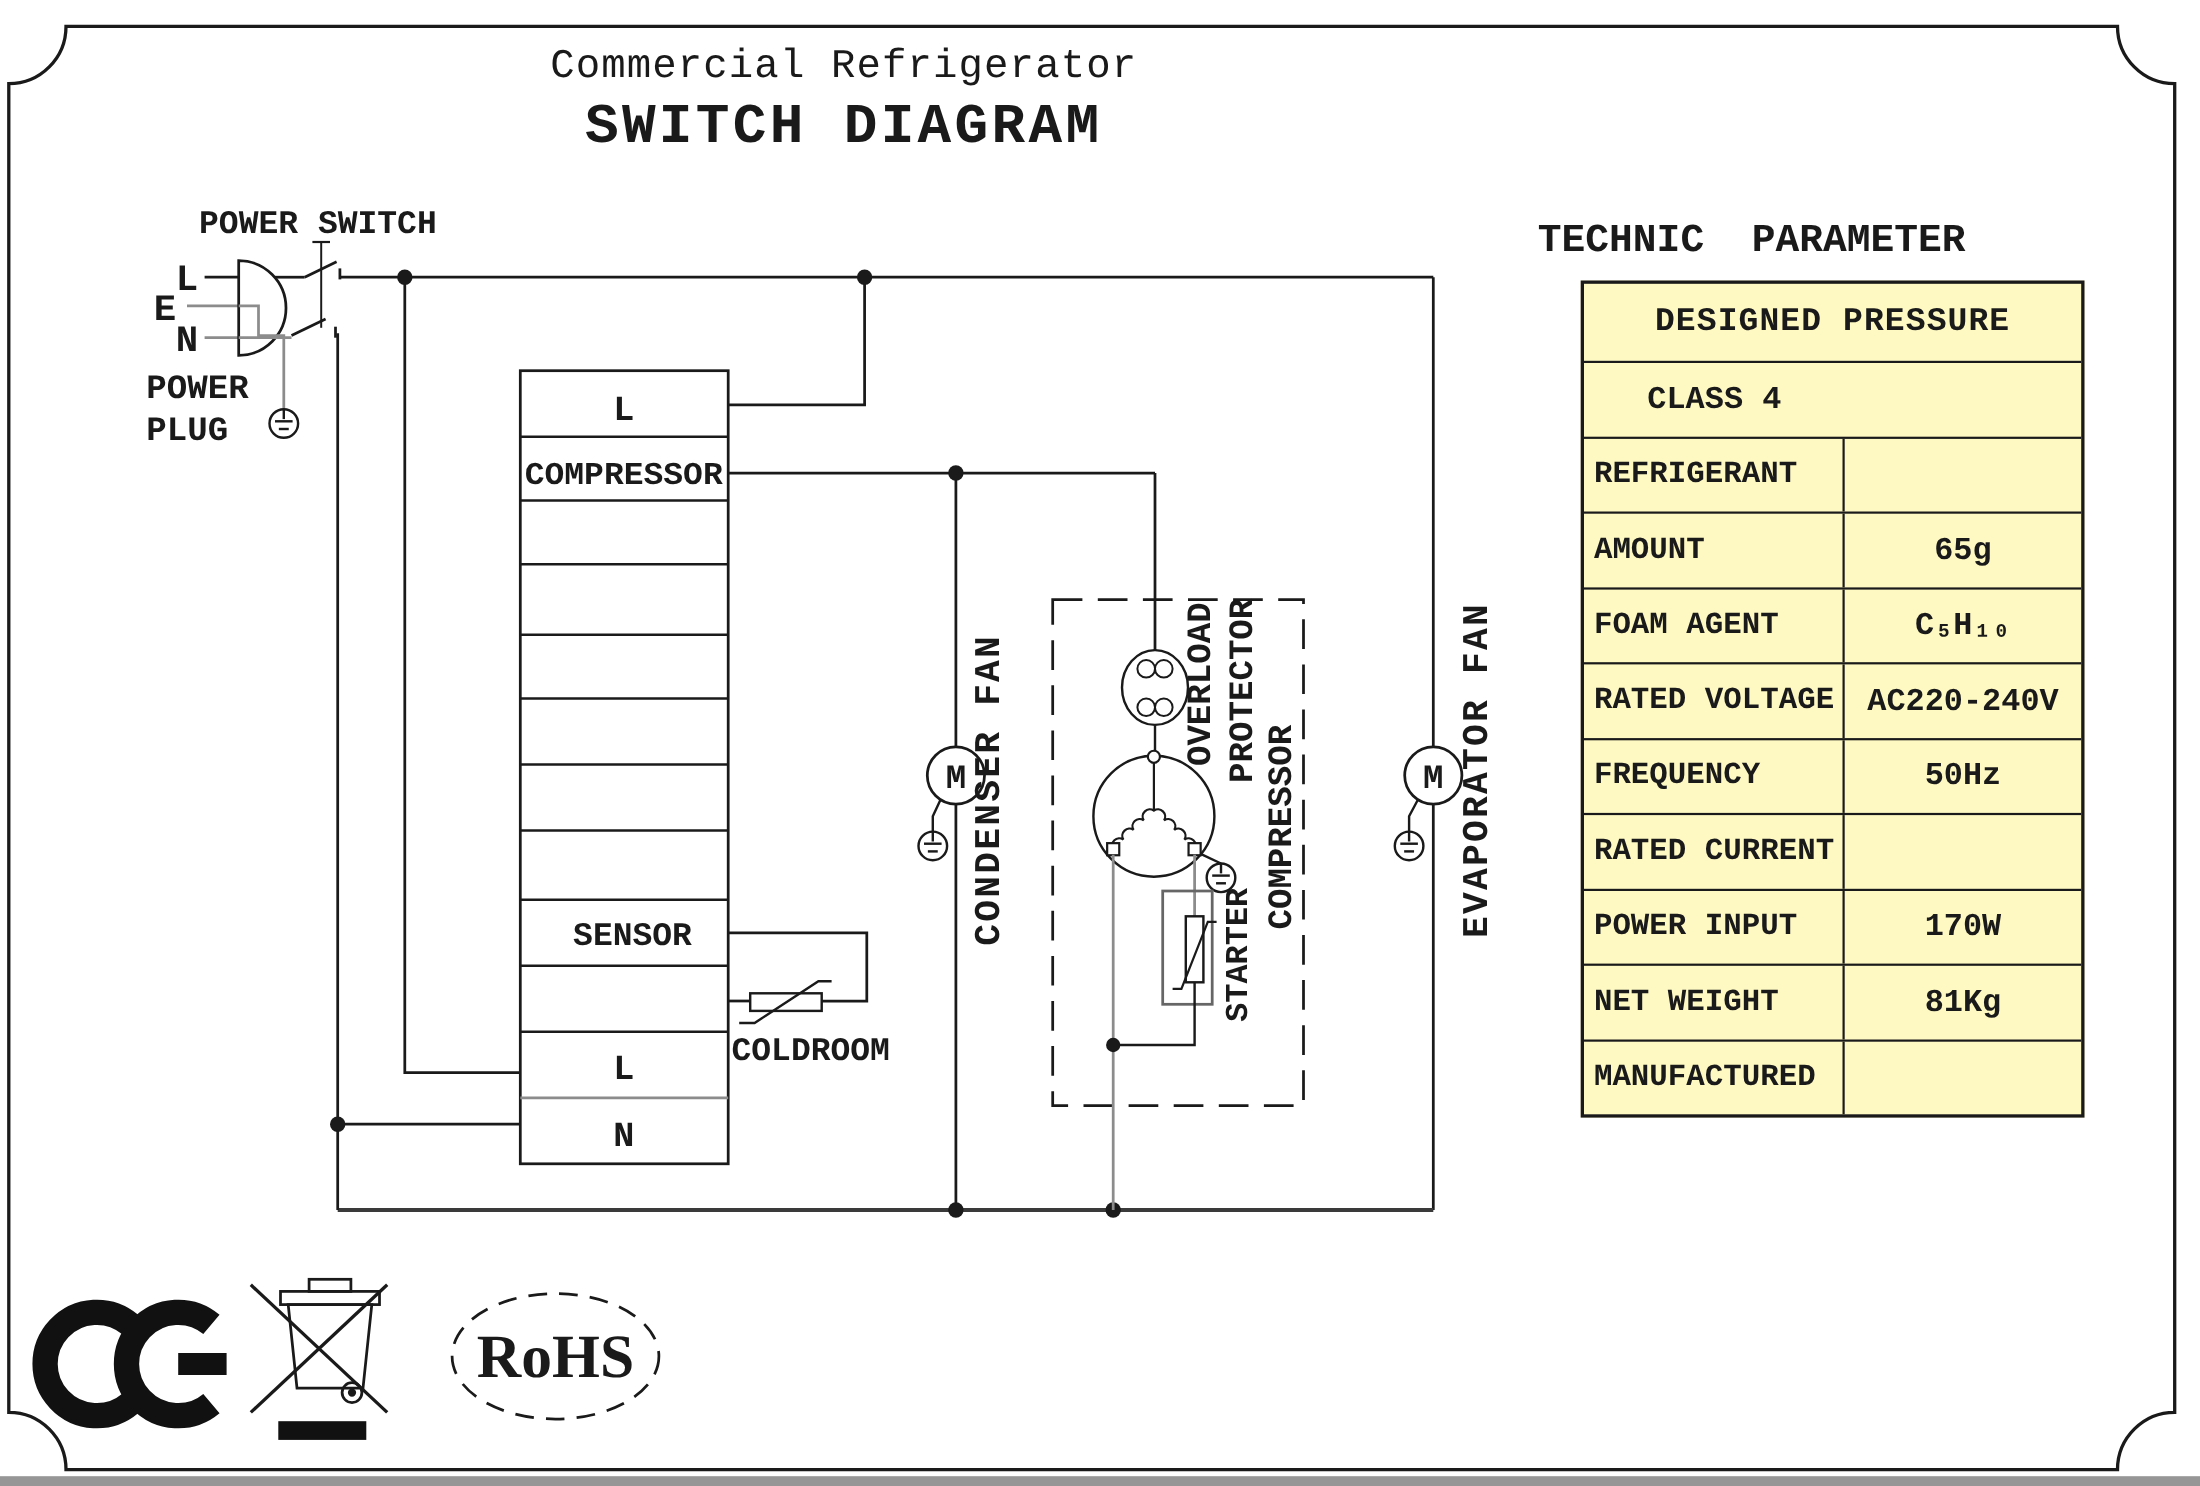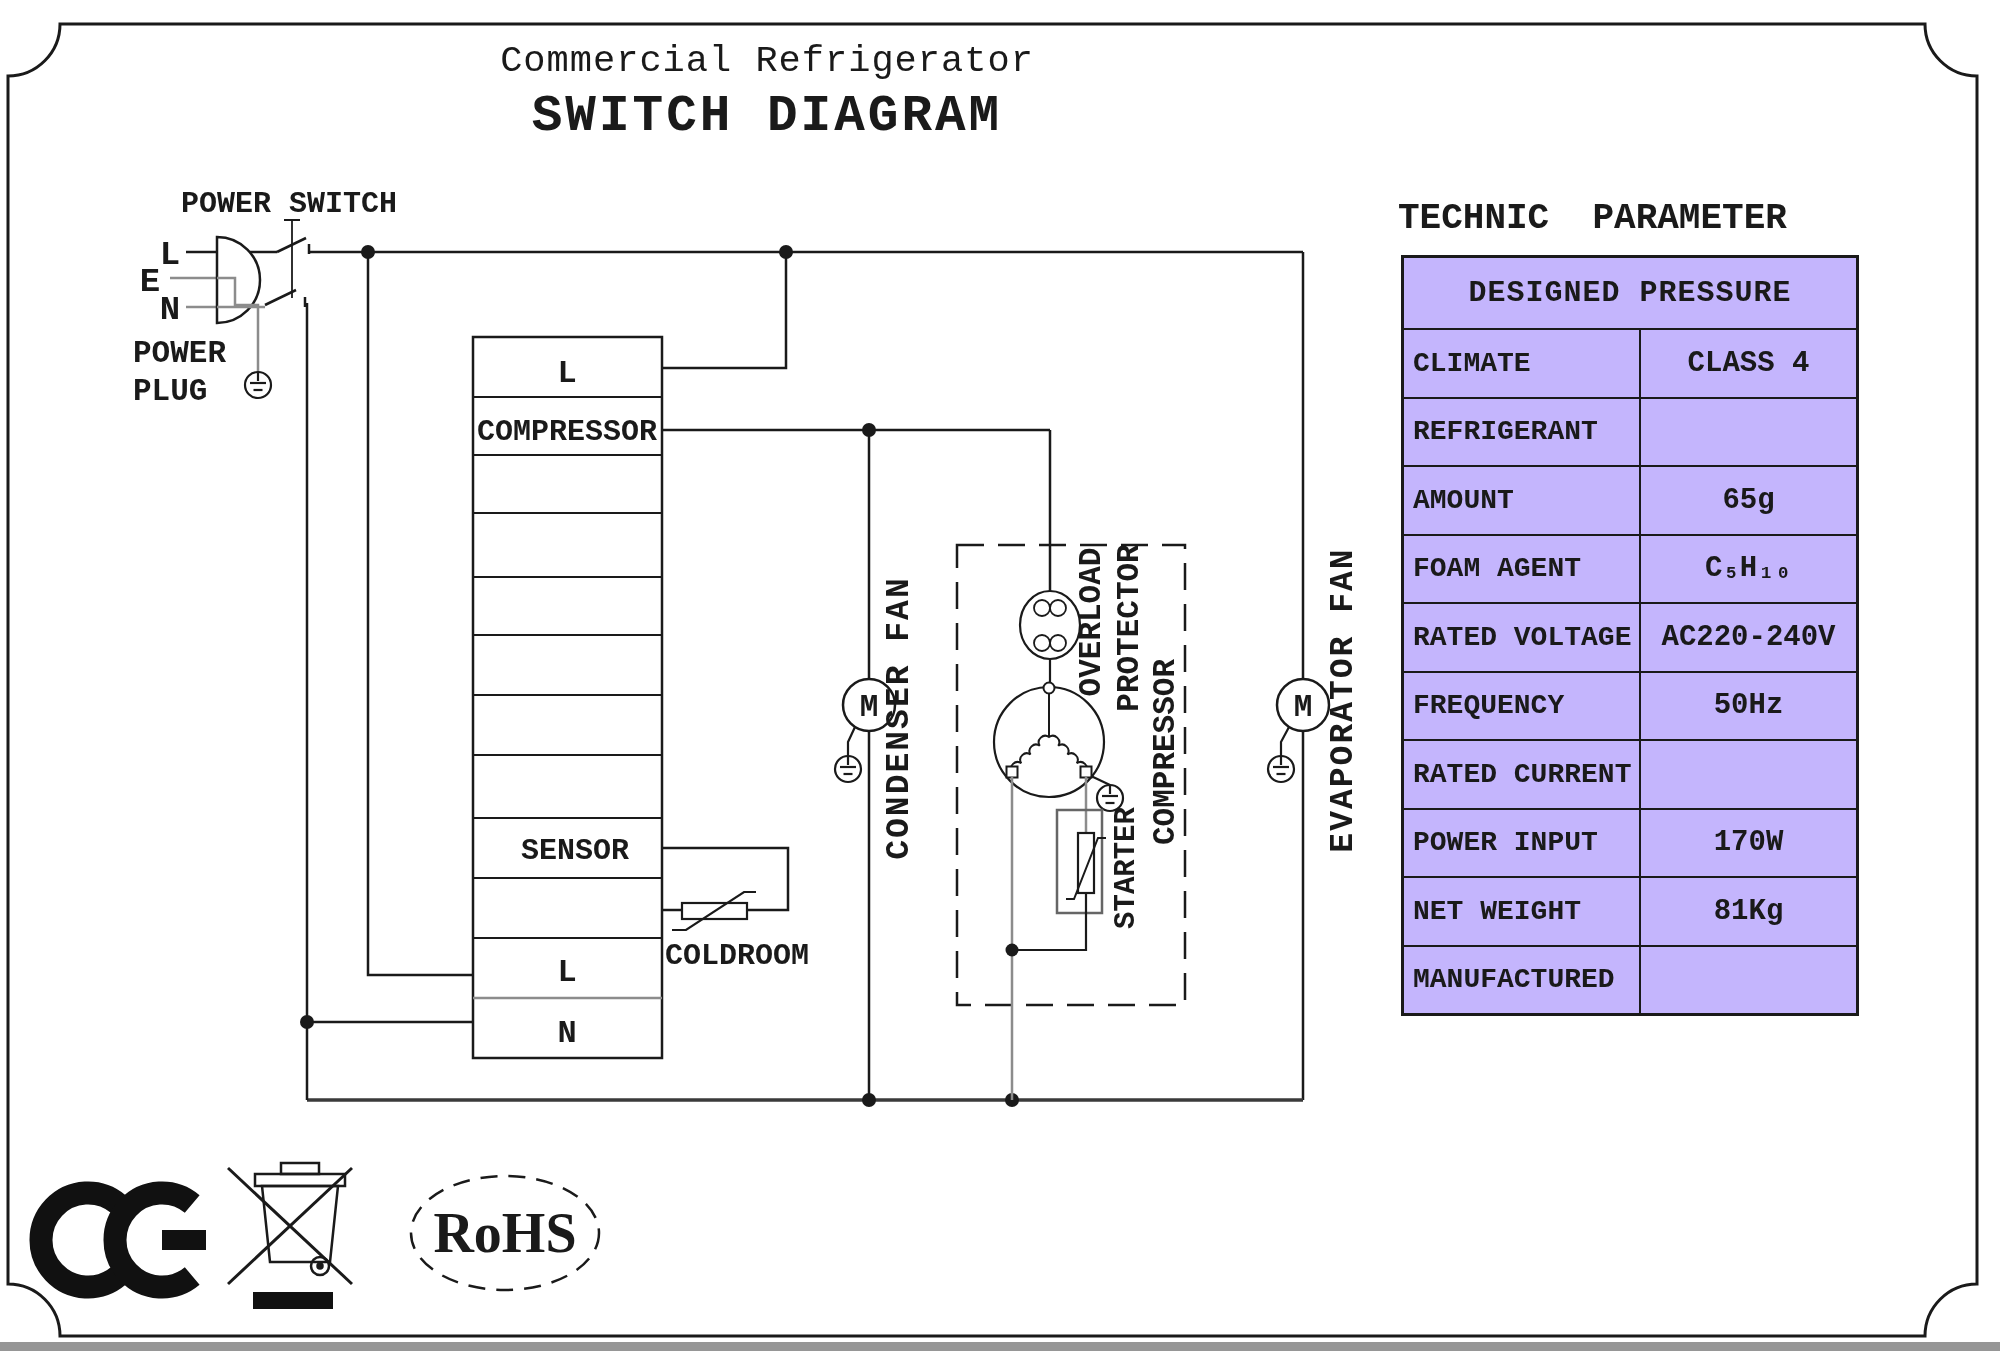--- a/index.html
+++ b/index.html
@@ -10,21 +10,21 @@
   .stage svg{position:absolute;left:0;top:0;}
   svg text{font-family:"Liberation Mono","DejaVu Sans Mono",monospace;font-weight:700;fill:#1a1a1a;}
   .abs{position:absolute;}
   .title-block{left:367px;top:40px;width:800px;text-align:center;}
   .title-line1{font-size:37px;font-weight:400;letter-spacing:1px;}
   .title-line2{font-size:51px;font-weight:700;letter-spacing:3px;margin-top:6px;}
   .model-line{left:1398px;top:132px;font-size:36px;font-weight:700;}
   .technic-line{left:1398px;top:198px;font-size:36px;font-weight:700;white-space:pre;}
   
   .spec-table{
-    left:1401px;top:255px;width:452px;border:3px solid #1a1a1a;background:#c4b5fd;
+    left:1437px;top:255px;width:452px;border:3px solid #1a1a1a;background:#fef9c3;
     display:grid;grid-template-rows:70px repeat(10,68.5px);
   }
   .spec-header{
     display:flex;align-items:center;justify-content:center;
     font-size:30px;font-weight:700;letter-spacing:1px;
   }
   .spec-row{display:grid;grid-template-columns:237px 1fr;border-top:2.5px solid #1a1a1a;}
   .spec-label{display:flex;align-items:center;padding-left:9px;font-size:28px;font-weight:700;border-right:2.5px solid #1a1a1a;white-space:nowrap;}
   .spec-value{display:flex;align-items:center;justify-content:center;font-size:29px;font-weight:700;}
   .bottom-strip{left:0;bottom:0;width:100%;height:9px;}
@@ -234,21 +234,20 @@
   <div class="abs title-block">
     <div class="title-line1">Commercial Refrigerator</div>
     <div class="title-line2">SWITCH DIAGRAM</div>
   </div>
 
   <div class="abs technic-line">TECHNIC  PARAMETER</div>
 
   <div class="abs spec-table">
     <div class="spec-header">DESIGNED PRESSURE</div>
     <div class="spec-row">
-      <div class="spec-label">CLIMATE</div>
       <div class="spec-value">CLASS 4</div>
     </div>
     <div class="spec-row">
       <div class="spec-label">REFRIGERANT</div>
     </div>
     <div class="spec-row">
       <div class="spec-label">AMOUNT</div>
       <div class="spec-value">65g</div>
     </div>
     <div class="spec-row">

